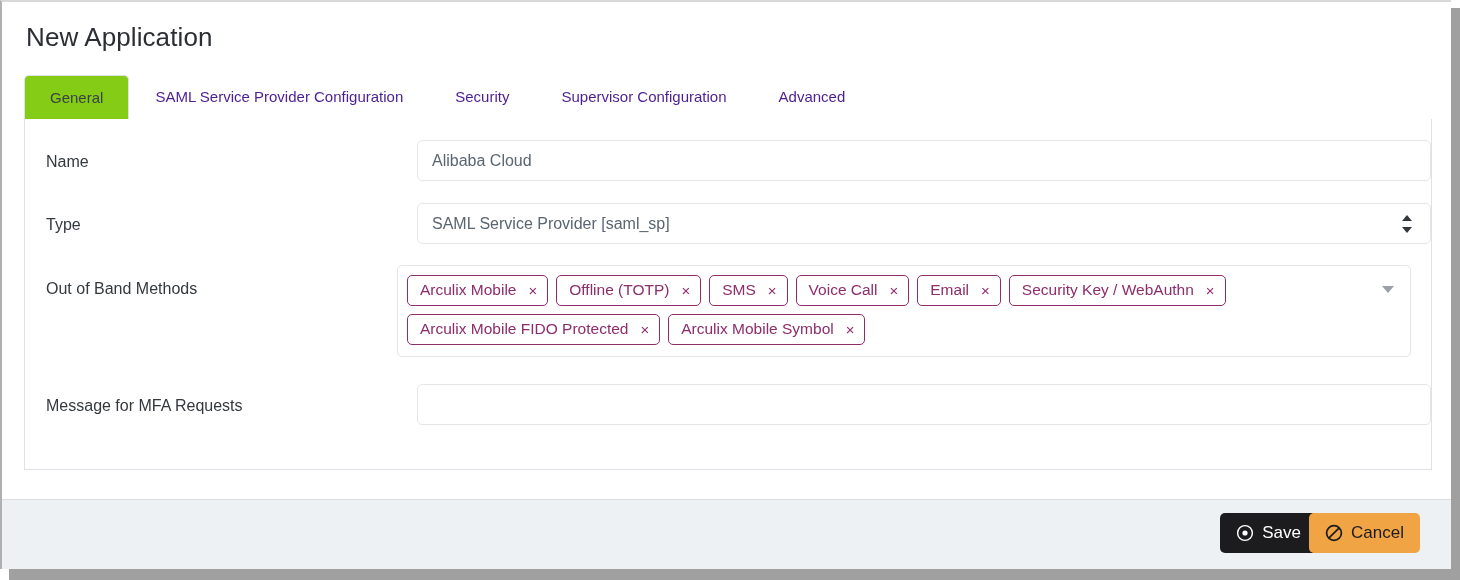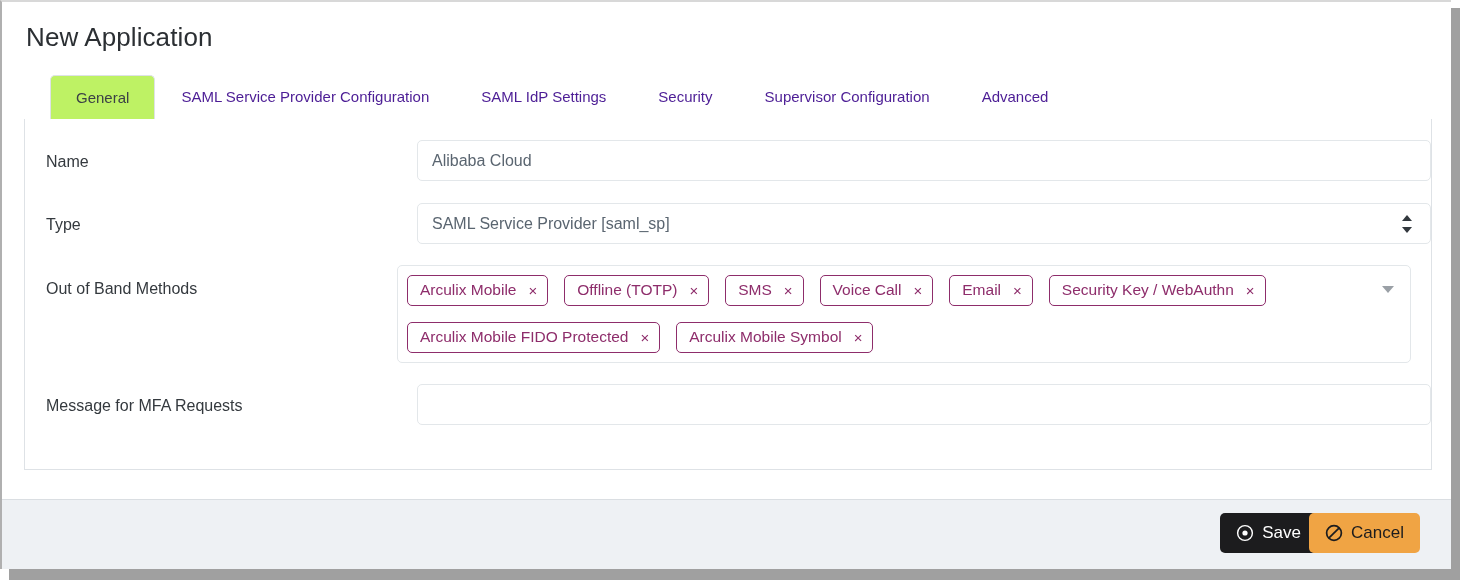--- a/index.html
+++ b/index.html
@@ -74,26 +74,25 @@
     padding: 12px 25px 11px 25px;
     line-height: 20px;
     cursor: pointer;
     border: 1px solid transparent;
     box-sizing: border-box;
     position: relative;
     white-space: nowrap;
   }
   .tab.active {
     color: #3c4146;
-    background: #bef264;
+    background: #84cc16;
     border: 1px solid #dee2e6;
     border-bottom: 1px solid #ffffff;
     border-radius: 5px 5px 0 0;
     margin-bottom: -1px;
-    margin-left: 26px;
   }
 
   
   .card {
     position: absolute;
     left: 22px;
     top: 117px;
     width: 1408px;
     height: 351px;
     border: 1px solid #dee2e6;
@@ -176,21 +175,21 @@
     left: 372px;
     top: 146px;
     width: 1014px;
     min-height: 92px;
     border: 1px solid #e3e7ea;
     border-radius: 5px;
     background: #ffffff;
     box-sizing: border-box;
     padding: 9px 44px 9px 9px;
   }
-  .tag-rows { display: flex; flex-wrap: wrap; gap: 16px; }
+  .tag-rows { display: flex; flex-wrap: wrap; gap: 8px; }
   .tag {
     display: inline-flex;
     align-items: center;
     border: 1px solid #8e2d6b;
     border-radius: 5px;
     background: #ffffff;
     color: #8e2d6b;
     font-size: 15.5px;
     line-height: 18px;
     padding: 5px 10px 6px 12px;
@@ -277,23 +276,20 @@
     <div class="page-title">New Application</div>
 
     <div class="tabs">
       <div class="tab active">
         <span>General</span>
       </div>
       <div class="tab">
         <span>SAML Service Provider Configuration</span>
       </div>
       <div class="tab">
-        <span>SAML IdP Settings</span>
-      </div>
-      <div class="tab">
         <span>Security</span>
       </div>
       <div class="tab">
         <span>Supervisor Configuration</span>
       </div>
       <div class="tab">
         <span>Advanced</span>
       </div>
     </div>
 

